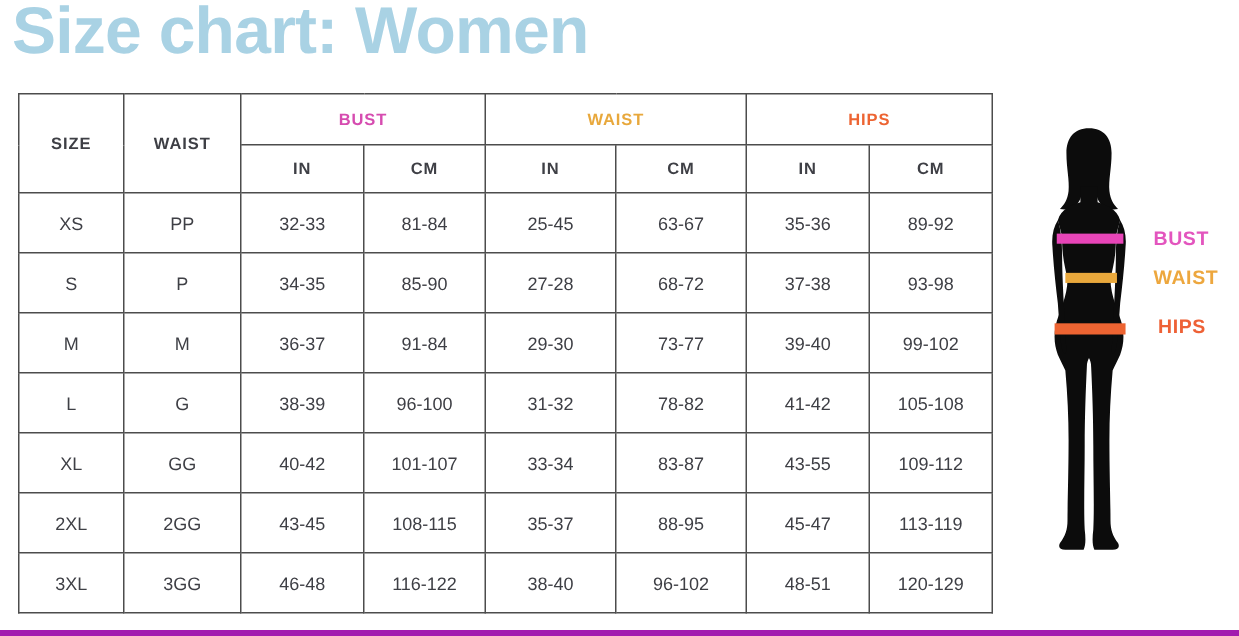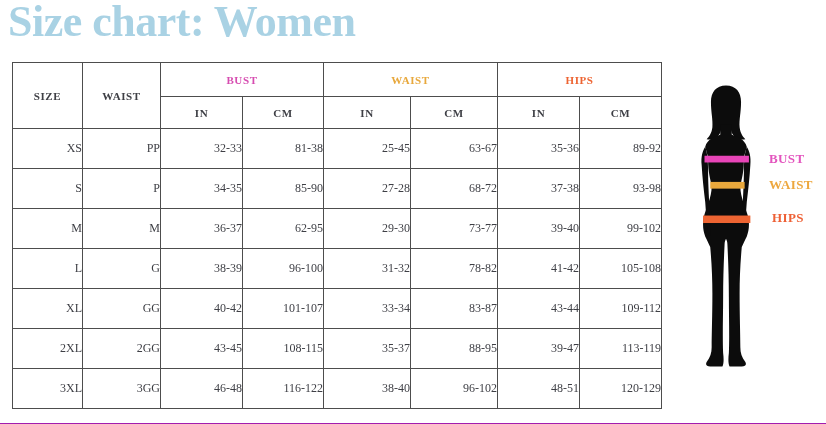--- a/index.html
+++ b/index.html
@@ -3,21 +3,21 @@
 <meta charset="utf-8">
 <style>
   * { margin: 0; padding: 0; box-sizing: border-box; }
   html, body { background: #ffffff; }
   body {
     width: 826px; height: 424px;
     position: relative;
     overflow: hidden;
     font-family: "Liberation Sans", sans-serif;
   }
-  .page { position: absolute; inset: 0; border-bottom: 1px solid #a21caf; font-family: Liberation Serif, serif; }
+  .page { position: absolute; inset: 0; border-bottom: 4px solid #a21caf; }
 
   .page-title {
     position: absolute; left: 8px; top: -4px;
     font-size: 44px; font-weight: 800; letter-spacing: -0.5px;
     color: #a9d2e4;
   }
 
   .size-table {
     position: absolute; left: 12px; top: 62px;
     border-collapse: collapse;
@@ -27,21 +27,21 @@
   .size-table td, .size-table th {
     border: 1px solid #4d4d4d;
     text-align: center; vertical-align: middle;
     color: #3e3f45;
   }
   .size-table thead th {
     font-size: 11px; font-weight: 700; letter-spacing: 0.6px;
   }
   .hdr-row1 th { height: 34px; }
   .hdr-row2 th { height: 32px; }
-  .size-table tbody td { height: 40px; font-size: 12px; font-weight: 400; text-align: right; }
+  .size-table tbody td { height: 40px; font-size: 12px; font-weight: 400; }
   th.hdr-bust  { color: #d64cb0; }
   th.hdr-waist { color: #e8a83c; }
   th.hdr-hips  { color: #ed6432; }
 
   .figure-wrap { position: absolute; left: 683px; top: 84px; width: 86px; height: 284px; }
   .figure-wrap svg { width: 100%; height: 100%; display: block; }
 
   .meas-label {
     position: absolute;
     font-size: 13px; font-weight: 700; letter-spacing: 0.4px;
@@ -84,41 +84,41 @@
         <th>CM</th>
         <th>IN</th>
         <th>CM</th>
       </tr>
     </thead>
     <tbody>
       <tr>
         <td>XS</td>
         <td>PP</td>
         <td>32-33</td>
-        <td>81-38</td>
+        <td>81-84</td>
         <td>25-45</td>
         <td>63-67</td>
         <td>35-36</td>
         <td>89-92</td>
       </tr>
       <tr>
         <td>S</td>
         <td>P</td>
         <td>34-35</td>
         <td>85-90</td>
         <td>27-28</td>
         <td>68-72</td>
         <td>37-38</td>
         <td>93-98</td>
       </tr>
       <tr>
         <td>M</td>
         <td>M</td>
         <td>36-37</td>
-        <td>62-95</td>
+        <td>91-84</td>
         <td>29-30</td>
         <td>73-77</td>
         <td>39-40</td>
         <td>99-102</td>
       </tr>
       <tr>
         <td>L</td>
         <td>G</td>
         <td>38-39</td>
         <td>96-100</td>
@@ -127,31 +127,31 @@
         <td>41-42</td>
         <td>105-108</td>
       </tr>
       <tr>
         <td>XL</td>
         <td>GG</td>
         <td>40-42</td>
         <td>101-107</td>
         <td>33-34</td>
         <td>83-87</td>
-        <td>43-44</td>
+        <td>43-55</td>
         <td>109-112</td>
       </tr>
       <tr>
         <td>2XL</td>
         <td>2GG</td>
         <td>43-45</td>
         <td>108-115</td>
         <td>35-37</td>
         <td>88-95</td>
-        <td>39-47</td>
+        <td>45-47</td>
         <td>113-119</td>
       </tr>
       <tr>
         <td>3XL</td>
         <td>3GG</td>
         <td>46-48</td>
         <td>116-122</td>
         <td>38-40</td>
         <td>96-102</td>
         <td>48-51</td>

